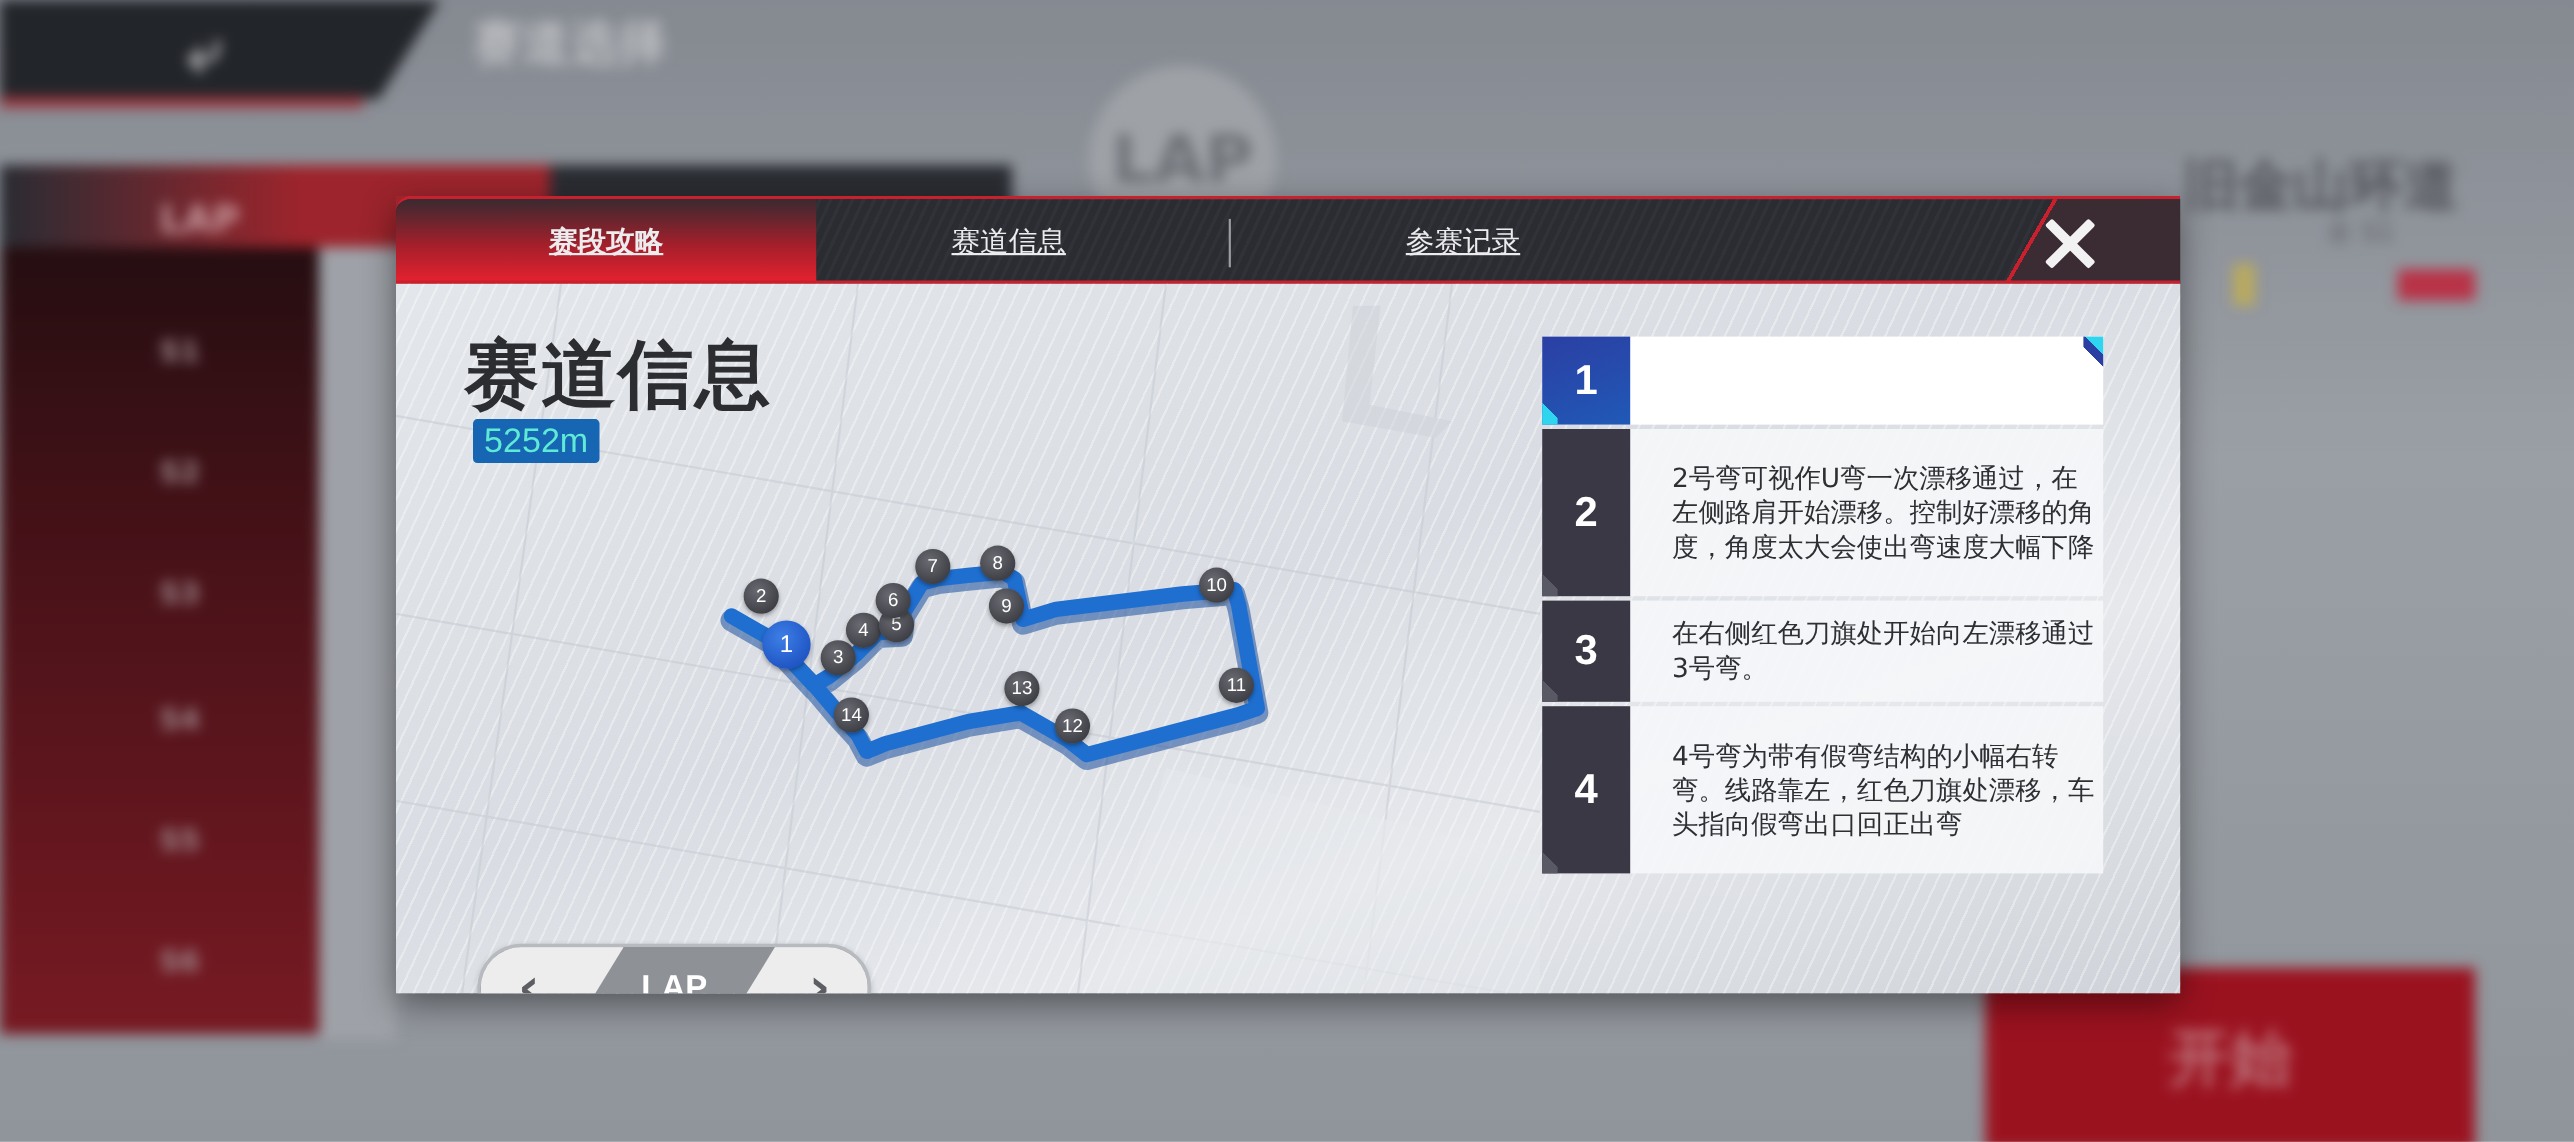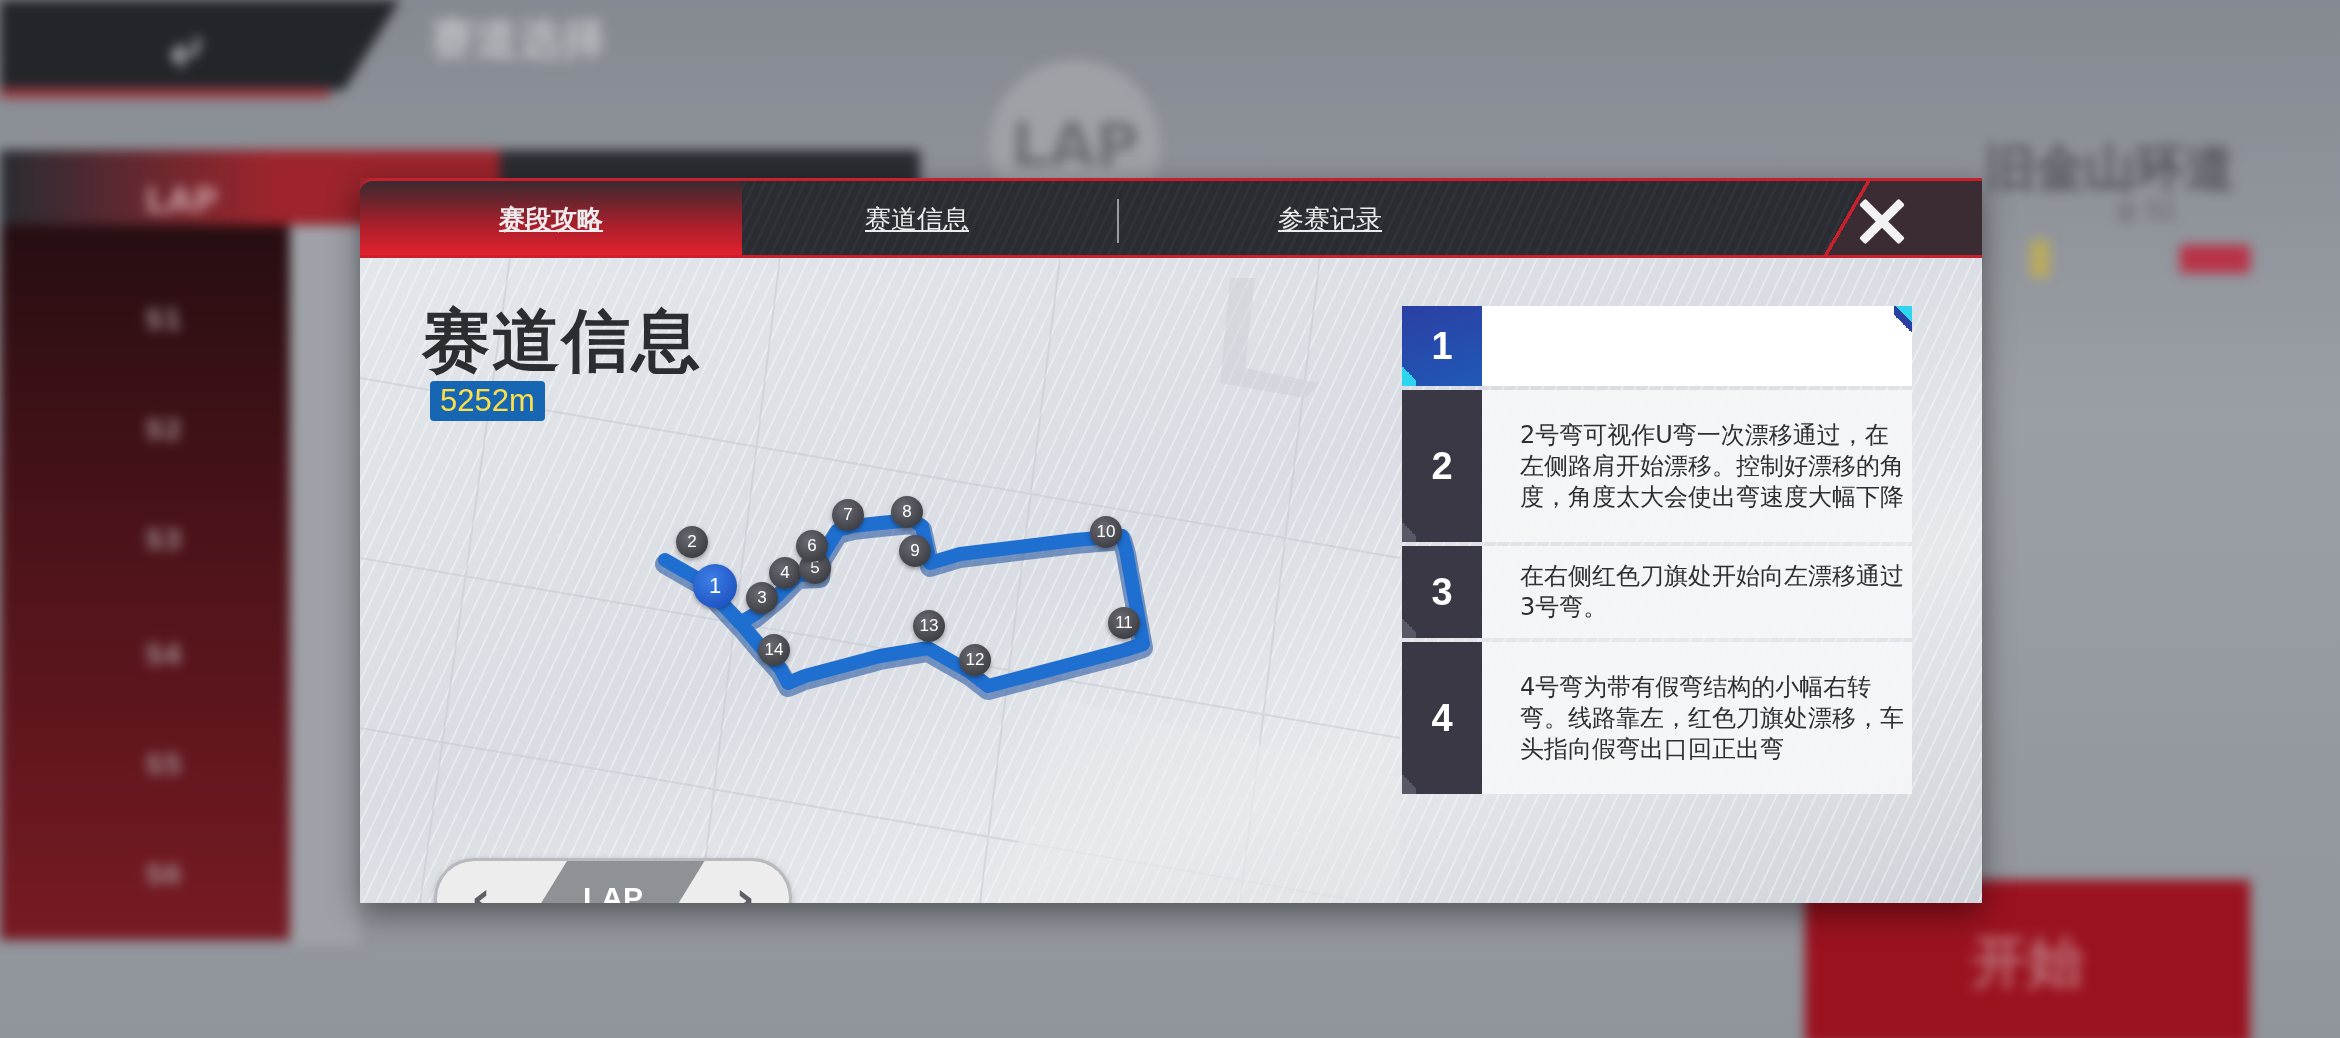--- a/index.html
+++ b/index.html
@@ -108,21 +108,21 @@
   .grid-lines {
     position: absolute; left: 0; top: 0; width: 1622px; height: 645px; opacity: 0.5;
   }
 
   .track-title {
     position: absolute; left: 62px; top: 38px; font-size: 68px; font-weight: bold; color: #2c2d31;
     letter-spacing: 2px;
   }
   .track-length {
     position: absolute; left: 70px; top: 123px; height: 40px; padding: 0 10px;
-    background: #1766b4; color: #fde047; font-size: 31px; border-radius: 4px;
+    background: #1766b4; color: #5eead4; font-size: 31px; border-radius: 4px;
     display: flex; align-items: center; font-family: "Liberation Sans", sans-serif;
   }
 
   .track-map { position: absolute; left: 0; top: 0; }
 
   
   .lap-selector {
     position: absolute; left: 74px; top: 600px; width: 358px; height: 80px; border-radius: 40px;
     background: #8e9196; border: 3px solid #b7babf; overflow: hidden;
     box-shadow: 0 2px 6px rgba(0,0,0,0.2);

